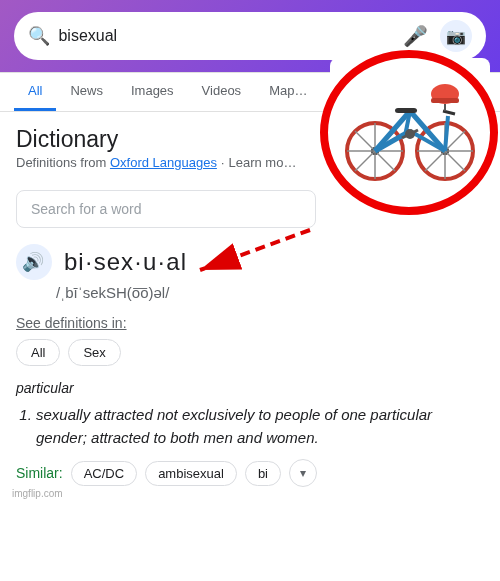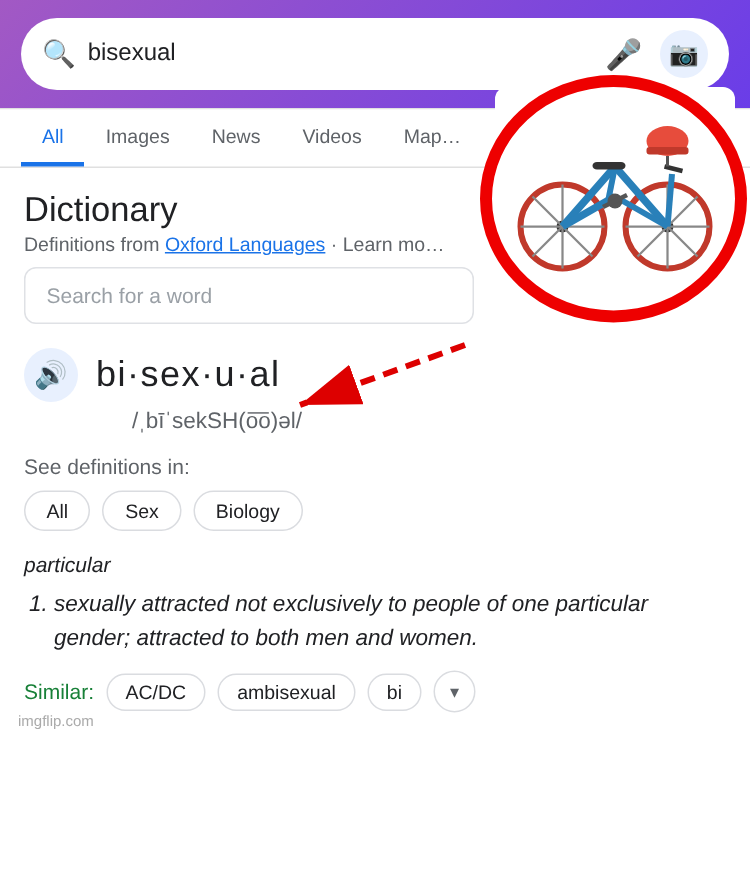--- a/index.html
+++ b/index.html
@@ -81,21 +81,21 @@
     
     .dict-header {
       font-size: 23px;
       font-weight: 400;
       color: #202124;
       margin-bottom: 2px;
     }
     .dict-source {
       font-size: 13px;
       color: #5f6368;
-      margin-bottom: 8px;
+      margin-bottom: 20px;
     }
     .dict-source a {
       color: #1a73e8;
       text-decoration: underline;
     }
 
     
     .word-search-box {
       border: 1px solid #dfe1e5;
       border-radius: 8px;
@@ -131,29 +131,30 @@
     }
     .word-title {
       font-size: 24px;
       font-weight: 400;
       color: #202124;
       letter-spacing: 1px;
     }
     .phonetic {
       font-size: 15px;
       color: #5f6368;
-      margin-left: 72px;
+      margin-left: 40px;
       margin-bottom: 14px;
     }
 
     
     .see-def-label {
       font-size: 14px;
       color: #5f6368;
       margin-bottom: 8px;
+      text-decoration: underline;
     }
     .def-chips {
       display: flex;
       gap: 8px;
       margin-bottom: 14px;
       flex-wrap: wrap;
     }
     .def-chip {
       border: 1px solid #dadce0;
       border-radius: 16px;
@@ -274,22 +275,22 @@
   <div class="search-input-box">
     <span style="color:#9aa0a6; font-size:18px;">🔍</span>
     <span class="search-text">bisexual</span>
     <span class="mic-icon" style="font-size:20px; color:#4285f4;">🎤</span>
     <span class="lens-icon" style="background:#e8f0fe; border-radius:50%; padding:4px; font-size:16px;">📷</span>
   </div>
 </div>
 
 <div class="nav-tabs">
   <div class="nav-tab active">All</div>
+  <div class="nav-tab">News</div>
   <div class="nav-tab">Images</div>
-  <div class="nav-tab">News</div>
   <div class="nav-tab">Videos</div>
   <div class="nav-tab">Map…</div>
   <div class="nav-tab">Shopp…</div>
   <div class="nav-tab">Bo</div>
 </div>
 
 <div class="content">
 
   <div class="dict-header">Dictionary</div>
   <div class="dict-source">
@@ -306,21 +307,20 @@
     </div>
     <div class="word-title">bi·sex·u·al</div>
   </div>
 
   <div class="phonetic">/ˌbīˈsekSH(o͞o)əl/</div>
 
   <div class="see-def-label">See definitions in:</div>
   <div class="def-chips">
     <div class="def-chip">All</div>
     <div class="def-chip">Sex</div>
-    <div class="def-chip">Biology</div>
   </div>
 
   <div class="pos-label">particular</div>
 
   <ol class="def-list">
     <li class="def-item">sexually attracted not exclusively to people of one particular gender; attracted to both men and women.</li>
   </ol>
 
   <div class="similar-row">
     <span class="similar-label">Similar:</span>

